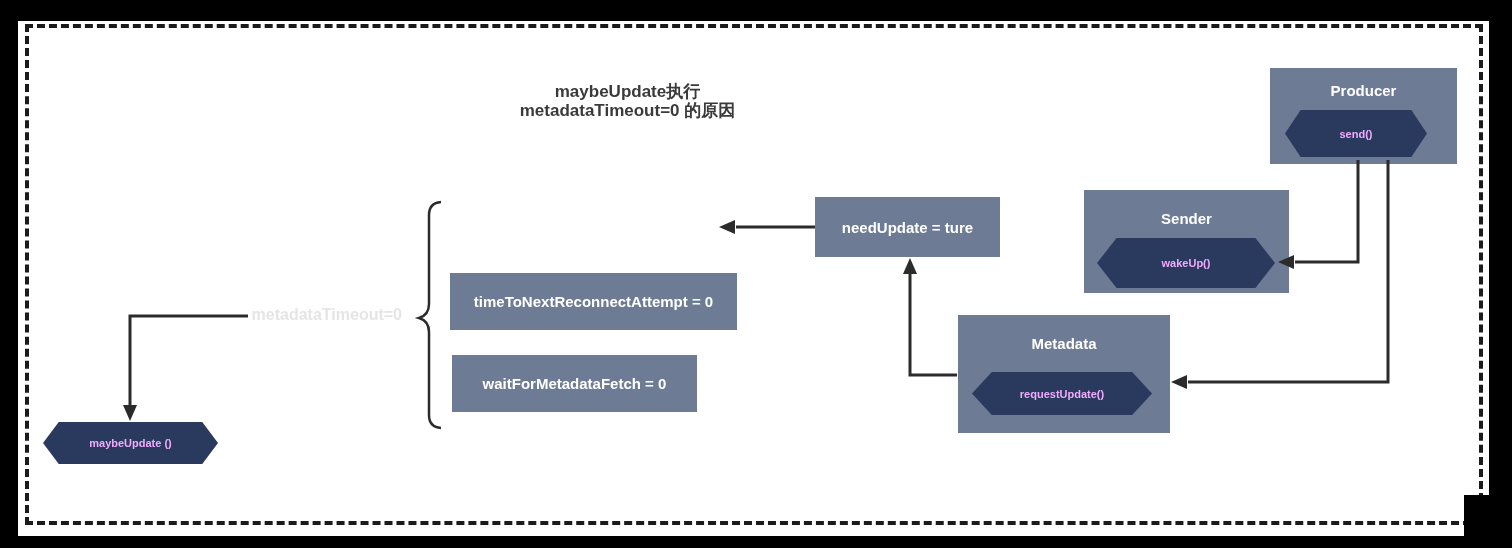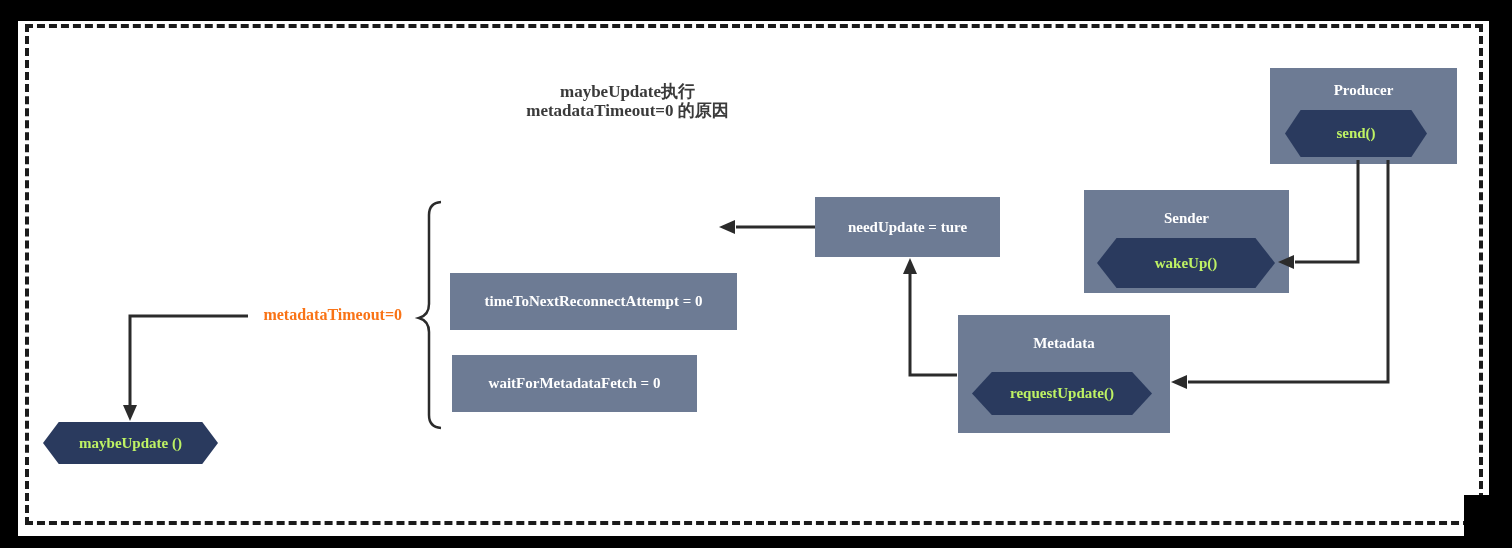--- a/index.html
+++ b/index.html
@@ -1,35 +1,35 @@
 <!DOCTYPE html>
 <html><head>
 <meta charset="utf-8">
 <style>
   * { margin: 0; padding: 0; box-sizing: border-box; }
   html, body { width: 1512px; height: 548px; background: #000; overflow: hidden;
     font-family: "Liberation Sans", "DejaVu Sans", sans-serif; }
-  #stage { position: relative; width: 1512px; height: 489px; background: #000; font-family: Liberation Serif, serif; }
+  #stage { position: relative; width: 1512px; height: 489px; background: #000; }
 
   .page { position: absolute; left: 18px; top: 21px; width: 1471px; height: 515px; background: #ffffff; }
   .page-border { position: absolute; left: 25px; top: 24px; width: 1458px; height: 501px;
     border: 4px dashed #1b1b1b; }
 
   .title { position: absolute; left: 425px; top: 82px; width: 405px; text-align: center;
     font-size: 17px; font-weight: bold; color: #3a3a3a; line-height: 19px; z-index: 3; }
 
   .gbox { position: absolute; background: #6d7b94; color: #ffffff; font-weight: bold;
     font-size: 15px; z-index: 3; }
   .gbox .box-label { width: 100%; text-align: center; position: absolute; }
   .cbox { position: absolute; background: #6d7b94; color: #ffffff; font-weight: bold;
     font-size: 15px; display: flex; align-items: center; justify-content: center; z-index: 3;
     text-align: center; }
 
-  .hex { position: absolute; background: #2a3a5e; color: #bef264; font-weight: bold;
-    font-size: 15px; display: flex; align-items: center; justify-content: center; z-index: 4;
+  .hex { position: absolute; background: #2a3a5e; color: #f0abfc; font-weight: bold;
+    font-size: 11px; display: flex; align-items: center; justify-content: center; z-index: 4;
     clip-path: polygon(0 50%, 11% 0, 89% 0, 100% 50%, 89% 100%, 11% 100%); }
 
   #producer-box   { left: 1270px; top: 68px;  width: 187px; height: 96px; }
   #producer-box .box-label { top: 14px; }
   #send-hex       { left: 1285px; top: 110px; width: 142px; height: 47px; }
 
   #sender-box     { left: 1084px; top: 190px; width: 205px; height: 103px; }
   #sender-box .box-label { top: 20px; }
   #wakeup-hex     { left: 1097px; top: 238px; width: 178px; height: 50px; }
 
@@ -39,21 +39,21 @@
 
   #needupdate-box { left: 815px; top: 197px; width: 185px; height: 60px; text-align: right; }
   #ttnmu-box      { left: 447px; top: 195px; width: 270px; height: 65px; }
   #ttnra-box      { left: 450px; top: 273px; width: 287px; height: 57px; }
   #wfmf-box       { left: 452px; top: 355px; width: 245px; height: 57px; }
 
   #maybeupdate-hex { left: 43px; top: 422px; width: 175px; height: 42px;
     clip-path: polygon(0 50%, 9% 0, 91% 0, 100% 50%, 91% 100%, 9% 100%); }
 
   #metadata-timeout-label { position: absolute; left: 245px; top: 306px; width: 157px;
-    text-align: right; font-size: 16px; font-weight: bold; color: #f97316; z-index: 3; }
+    text-align: right; font-size: 16px; font-weight: bold; color: #e5e5e5; z-index: 3; }
 
   #connector-layer { position: absolute; left: 0; top: 0; width: 1512px; height: 548px;
     z-index: 5; pointer-events: none; }
 
   #watermark-block { position: absolute; left: 1464px; top: 495px; width: 48px; height: 53px;
     background: #000; z-index: 6; }
   #watermark { position: absolute; left: 1334px; top: 505px; font-size: 17px;
     color: #8a8a8a; font-weight: bold; z-index: 7; letter-spacing: 1px; }
 </style>
 </head>

